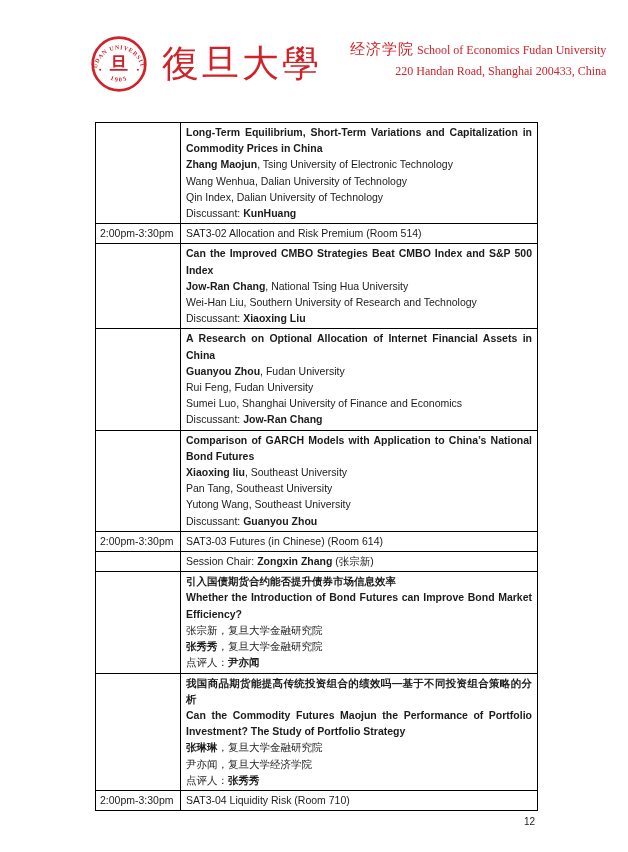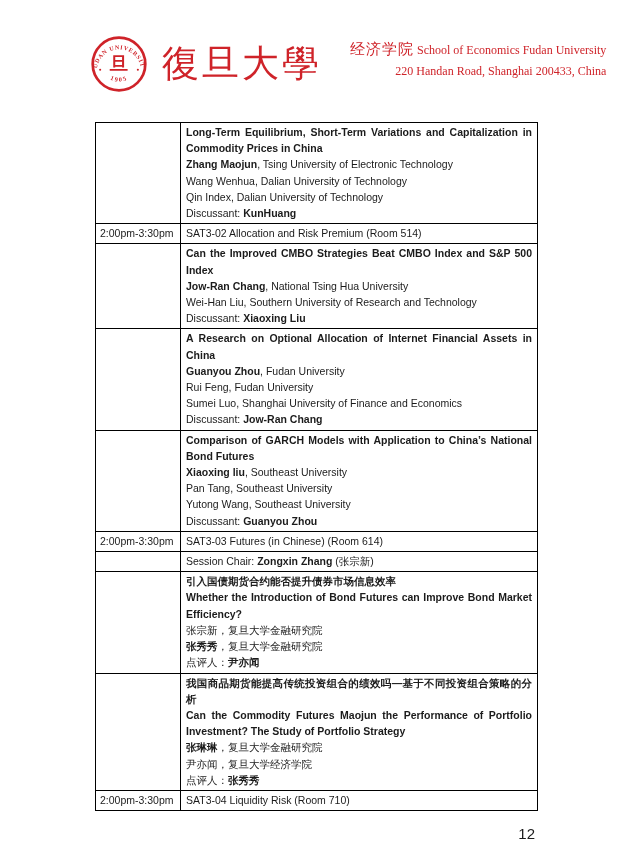--- a/index.html
+++ b/index.html
@@ -54,21 +54,21 @@
     padding: 1px 5px 2px 5px;
   }
   .schedule td.time-cell { width: 85px; padding-left: 4px; white-space: nowrap; }
   .line { }
   .line.justify { text-align: justify; text-align-last: left; }
   b, .b { font-weight: 700; }
 
   
   .page-number {
     position: absolute; right: 93px; top: 816px;
-    font-size: 15px; color: #1b1b1b; margin-top: 9px;
+    font-size: 10px; color: #1b1b1b;
   }
 </style>
 </head>
 <body>
 
 <div class="letterhead">
 
   <svg class="seal" viewBox="0 0 60 60" aria-hidden="true">
     <circle cx="30" cy="30" r="27.2" fill="none" stroke="#cf2329" stroke-width="2.8"></circle>
     <defs>

